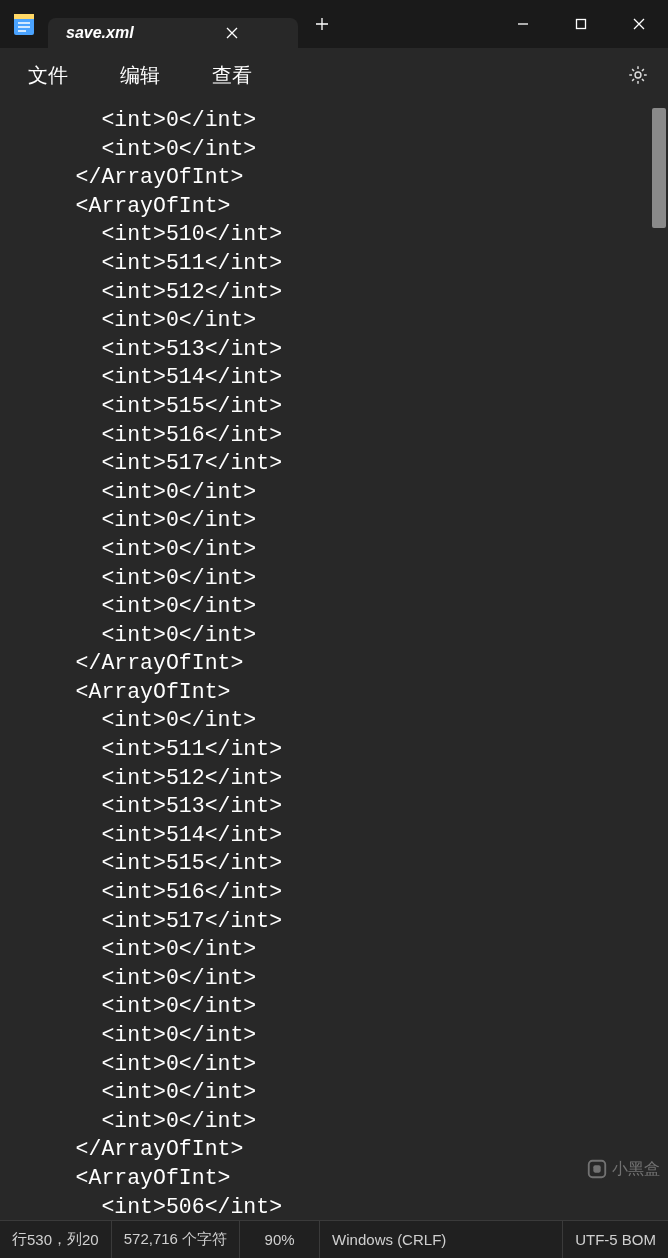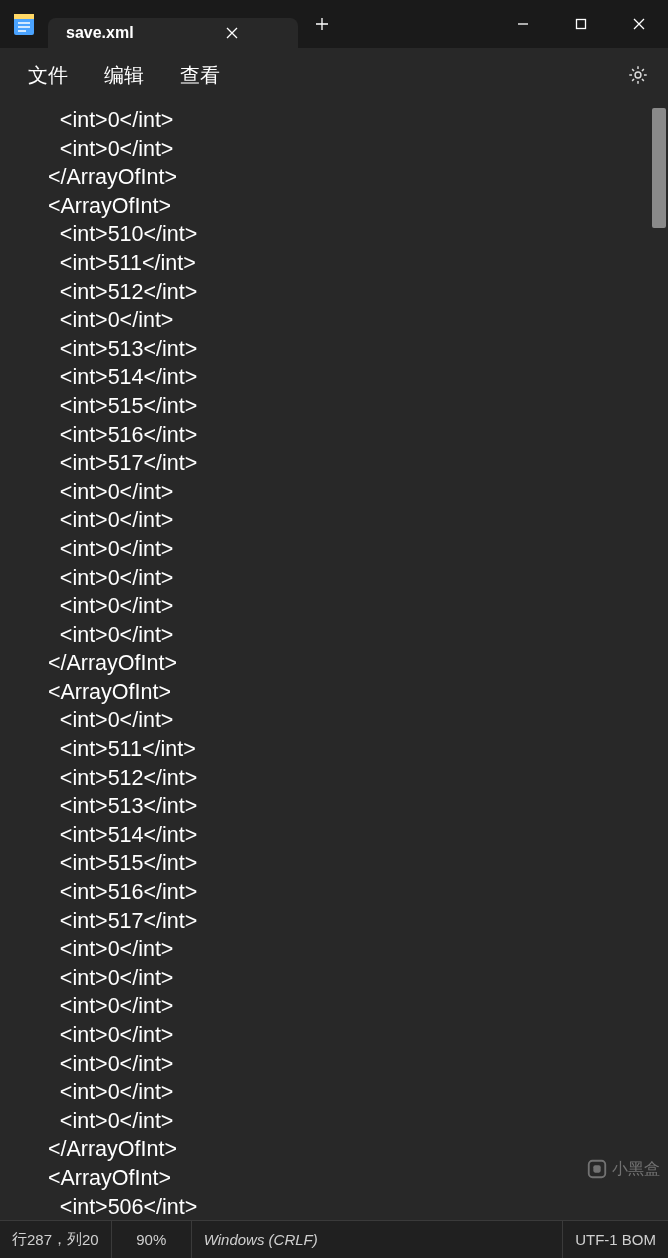--- a/index.html
+++ b/index.html
@@ -27,58 +27,59 @@
   .tab {
     background: #282828;
     display: flex;
     align-items: center;
     padding: 0 16px 0 18px;
     border-top-left-radius: 8px;
     border-top-right-radius: 8px;
     min-width: 250px;
     gap: 90px;
     margin-top: 18px;
+    font-style: italic;
   }
   .tab-title { font-size: 16px; font-weight: 600; color: #fff; }
   .tab-close { width:16px; height:16px; display:flex; align-items:center; justify-content:center; }
   .newtab {
     width: 48px;
     display:flex; align-items:center; justify-content:center;
     font-size: 20px;
   }
   .spacer { flex: 1; }
   .winctrl { width: 58px; display:flex; align-items:center; justify-content:center; }
   .winctrl svg, .tab-close svg { display:block; }
   
   .menubar {
     height: 54px;
     background: #282828;
     display: flex;
     align-items: center;
     padding: 0 10px;
-    gap: 0;
+    gap: 16px;
   }
   .menu-item {
     font-size: 20px;
     padding: 6px 18px;
     color: #fff;
     border-radius: 4px;
   }
   .menu-spacer { flex: 1; }
   .settings-icon { width: 40px; height:40px; display:flex; align-items:center; justify-content:center; }
   
   .editor-wrap {
     flex: 1;
     background: #282828;
     position: relative;
     overflow: hidden;
   }
   .editor {
     padding: 4px 0 4px 24px;
-    font-family: Liberation Sans, sans-serif;
+    font-family: Liberation Mono, monospace;
     font-size: 21.5px;
     line-height: 28.6px;
     color: #fff;
     white-space: pre;
   }
   .scrollbar-thumb {
     position:absolute; right:2px; top:6px; width:14px; height:120px; background:#8a8a8a; border-radius:2px;
   }
   
   .statusbar {
@@ -208,20 +209,21 @@
         <rect x="3" y="3" width="18" height="18" rx="4" fill="none" stroke="#ccc" stroke-width="2"></rect>
         <rect x="8" y="8" width="8" height="8" rx="2" fill="#ccc"></rect>
       </svg>
     <span>小黑盒</span>
   </div>
 </div>
 
 <div class="statusbar">
   <div class="status-seg">
     <span>行 </span>
-      <span>287</span>
+      <span>530</span>
       <span>，列 </span>
       <span>20</span>
   </div>
+  <div class="status-seg">572,716 个字符</div>
   <div class="status-seg" style="flex:0 0 80px; justify-content:center;">90%</div>
-  <div class="status-seg" style="flex:1;font-style:italic;">Windows (CRLF)</div>
-  <div class="status-seg">UTF-1 BOM</div>
+  <div class="status-seg" style="flex:1;">Windows (CRLF)</div>
+  <div class="status-seg">UTF-5 BOM</div>
 </div>
 
 </body></html>

